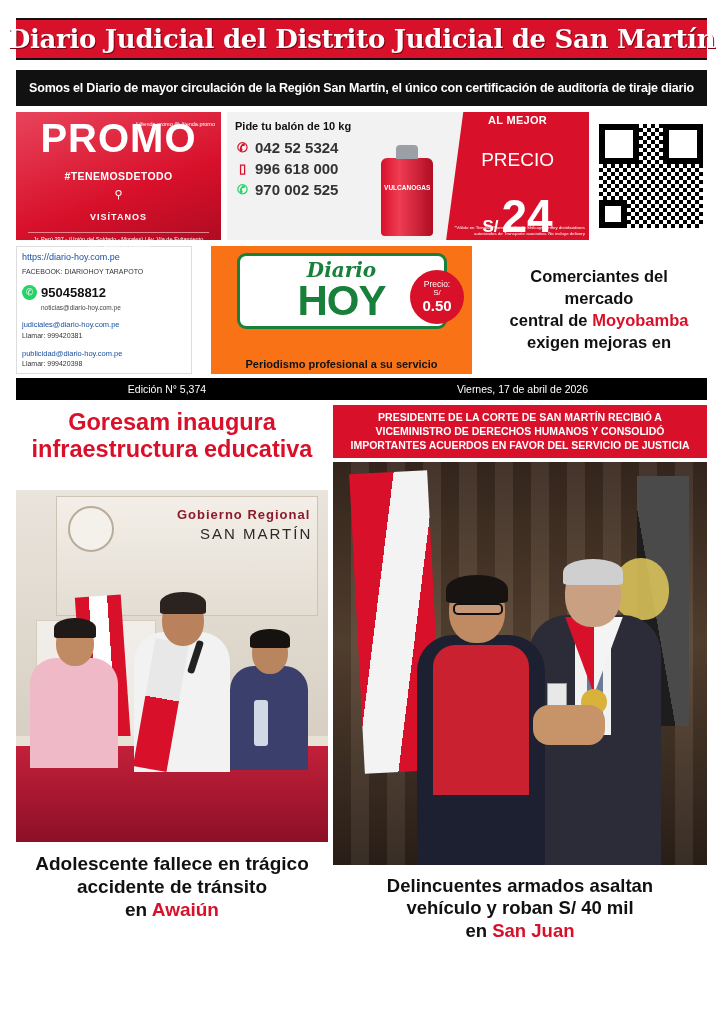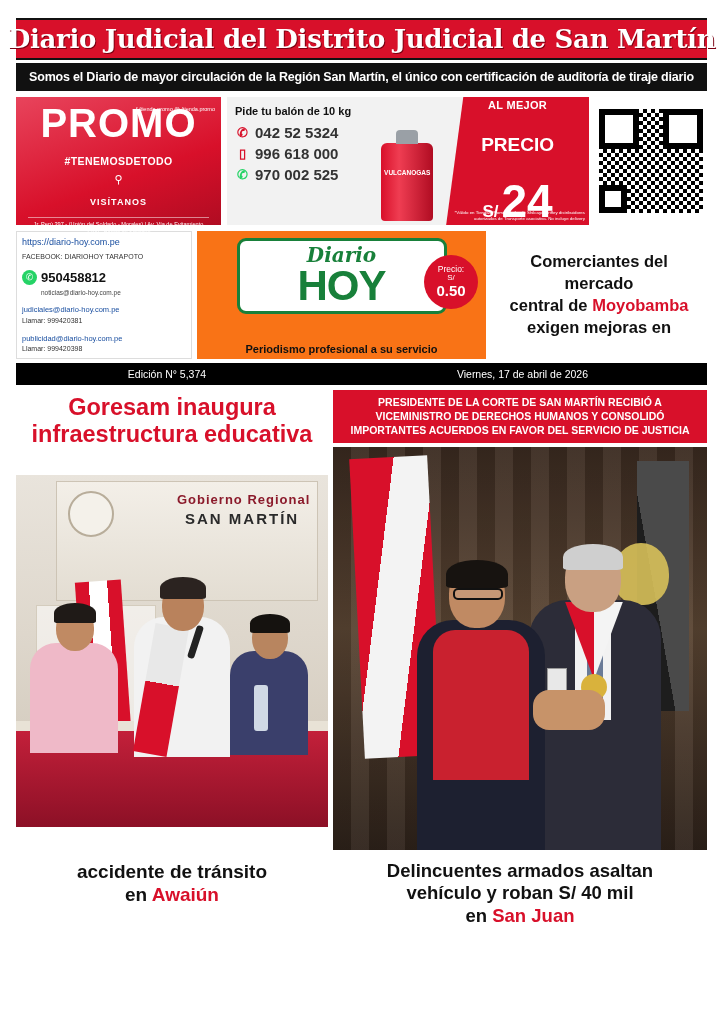--- a/index.html
+++ b/index.html
@@ -28,22 +28,22 @@
     color: #fff;
     font-family: "DejaVu Serif", serif;
     font-weight: bold;
     font-size: 26px;
     letter-spacing: -0.3px;
     text-shadow: 1px 1px 0 #7a0012;
     white-space: nowrap;
   }
   .subhead {
     background: #111;
-    height: 28px;
-    margin-top: 3px;
+    height: 36px;
+    margin-top: 10px;
     display: flex; align-items: center; justify-content: center;
   }
   .subhead span {
     color: #fff;
     font-size: 12.5px;
     font-weight: bold;
     font-family: "Liberation Sans", sans-serif;
     letter-spacing: -0.2px;
     white-space: nowrap;
   }
@@ -117,21 +117,21 @@
     text-align: center; color: #fff; font-size: 6.5px; font-weight: bold;
   }
   .gas-right {
     width: 150px; background: #d8102a; color: #fff;
     display: flex; flex-direction: column; align-items: center; justify-content: center;
     padding: 4px;
     clip-path: polygon(12% 0, 100% 0, 100% 100%, 0 100%);
     gap: 24px;
   }
   .almejor { font-size: 11px; font-weight: bold; letter-spacing: .3px;}
-  .precio { font-size: 19px; font-weight: bold; line-height: 1; }
+  .precio { font-size: 19px; font-weight: normal; line-height: 1; }
   .price-row { display: flex; align-items: baseline; gap: 3px; }
   .price-cur { font-size: 17px; font-weight: bold; }
   .price-val { font-size: 46px; font-weight: bold; line-height: 1; }
   .gas-legal {
     position: absolute; bottom: 3px; right: 4px;
     font-size: 4.4px; color: #fff; text-align: right; line-height: 1.35; width: 135px;
   }
   .qr-box {
     width: 112px; background: #fff;
     display: flex; align-items: center; justify-content: center;
@@ -148,21 +148,21 @@
     content:""; position:absolute; width:28px; height:28px;
     border:6px solid #000; background:#fff;
   }
   .qr:before { top:0; left:0; }
   .qr:after { top:0; right:0; }
   .qr span.q3 { bottom:0; left:0; display:block; }
 
   
   .hoyband {
     margin-top: 6px;
-    display: flex; gap: 5px; height: 128px;
+    display: flex; gap: 19px; height: 128px;
   }
   .contact-col {
     width: 176px; background: #fff; border: 1px solid #ddd;
     padding: 4px 5px; font-size: 8px; color: #222; line-height: 1.5;
   }
   .contact-url { font-size: 9px; color: #1a4fa0; }
   .contact-fb { font-size: 7px; color: #333; margin-top: 2px; }
   .wa-row { display: flex; align-items: center; gap: 4px; margin-top: 6px; }
   .wa-ic {
     width: 15px; height: 15px; border-radius: 50%;
@@ -257,22 +257,22 @@
   .pa-banner {
     position: absolute; top: 6px; left: 40px; right: 10px; height: 120px;
     background: linear-gradient(180deg,#f3efe8,#e3ddd2);
     border: 1px solid #cdc4b5;
   }
   .pa-banner .bt {
     position: absolute; top: 10px; left: 120px;
     font-size: 13px; font-weight: bold; color: #8b1a2b; letter-spacing: 1px;
   }
   .pa-banner .bt2 {
-    position: absolute; top: 28px; left: 128px;
-    font-size: 15px; font-weight: bold; color: #2a2a2a; letter-spacing: 2px;
+    position: absolute; top: 28px; left: 143px;
+    font-size: 15px; font-weight: normal; color: #2a2a2a; letter-spacing: 2px;
   }
   .pa-seal {
     position: absolute; top: 16px; left: 52px; width: 46px; height: 46px;
     border-radius: 50%; background: #f4f1ea; border: 2px solid #b8ad9a;
   }
   .pa-logos {
     position: absolute; top: 130px; left: 20px; width: 120px; height: 120px;
     background: rgba(255,255,255,.55); border: 1px solid #d4ccbd;
   }
   .pa-table {
@@ -483,21 +483,21 @@
         <div class="pa-main-head"></div>
           <div class="pa-main-hair"></div>
         <div class="pa-mic"></div>
         <div class="pa-p3body"></div>
           <div class="pa-p3head"></div>
           <div class="pa-p3hair"></div>
         <div class="pa-bottle"></div>
       </div>
 
       <div class="foot-head">
-        <br>
+        <span>Adolescente fallece en trágico</span><br>
         <span>accidente de tránsito</span><br>
         <span>en </span><span class="hl">Awaiún</span>
       </div>
     </div>
 
     <div class="col-right">
       <div class="kicker">PRESIDENTE DE LA CORTE DE SAN MARTÍN RECIBIÓ A VICEMINISTRO DE DERECHOS HUMANOS Y CONSOLIDÓ IMPORTANTES ACUERDOS EN FAVOR DEL SERVICIO DE JUSTICIA</div>
 
       <div class="photo photo-b">
         <div class="pb-bg"></div>

